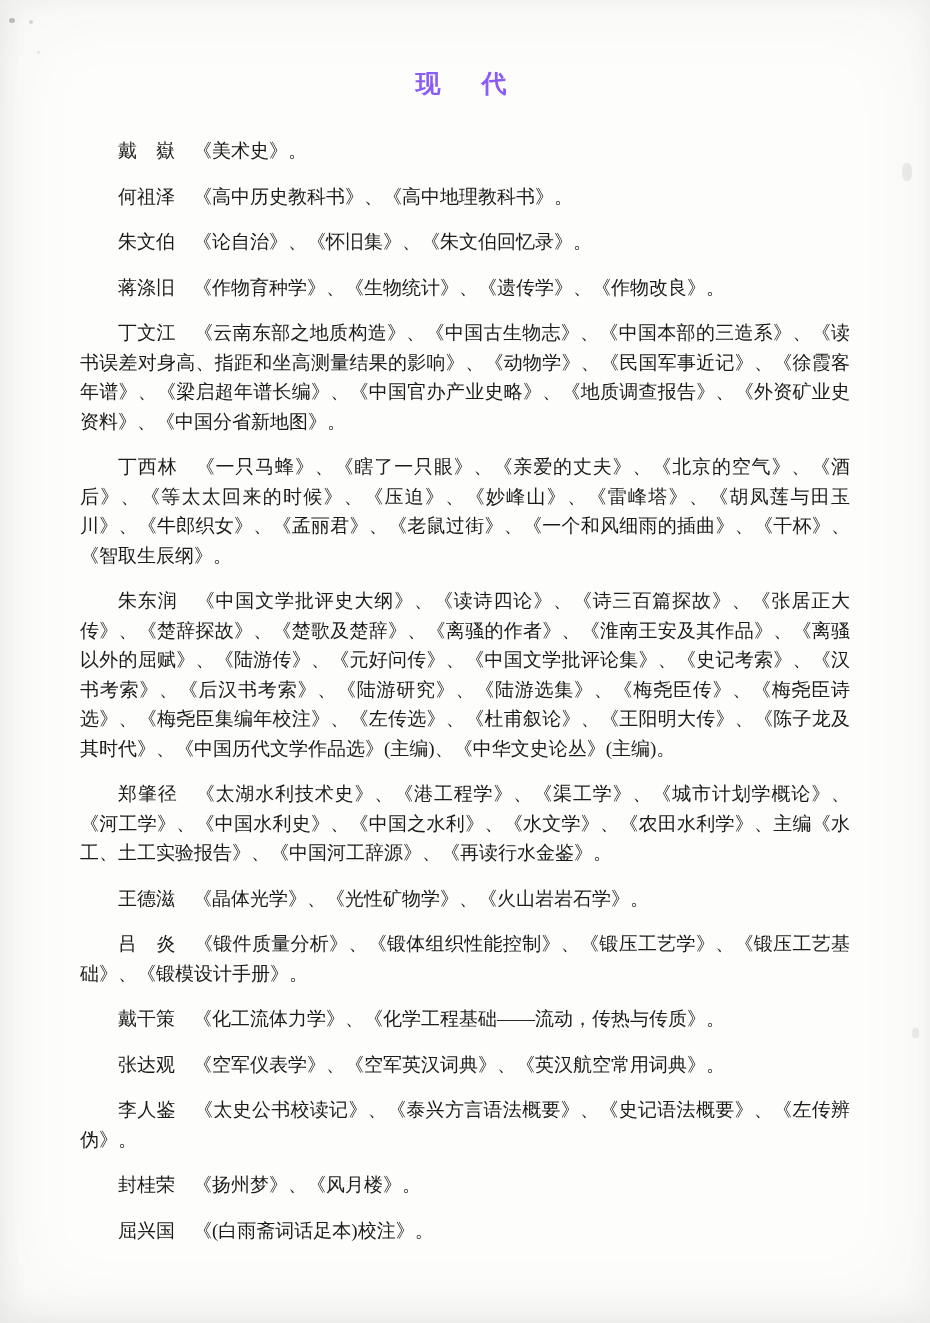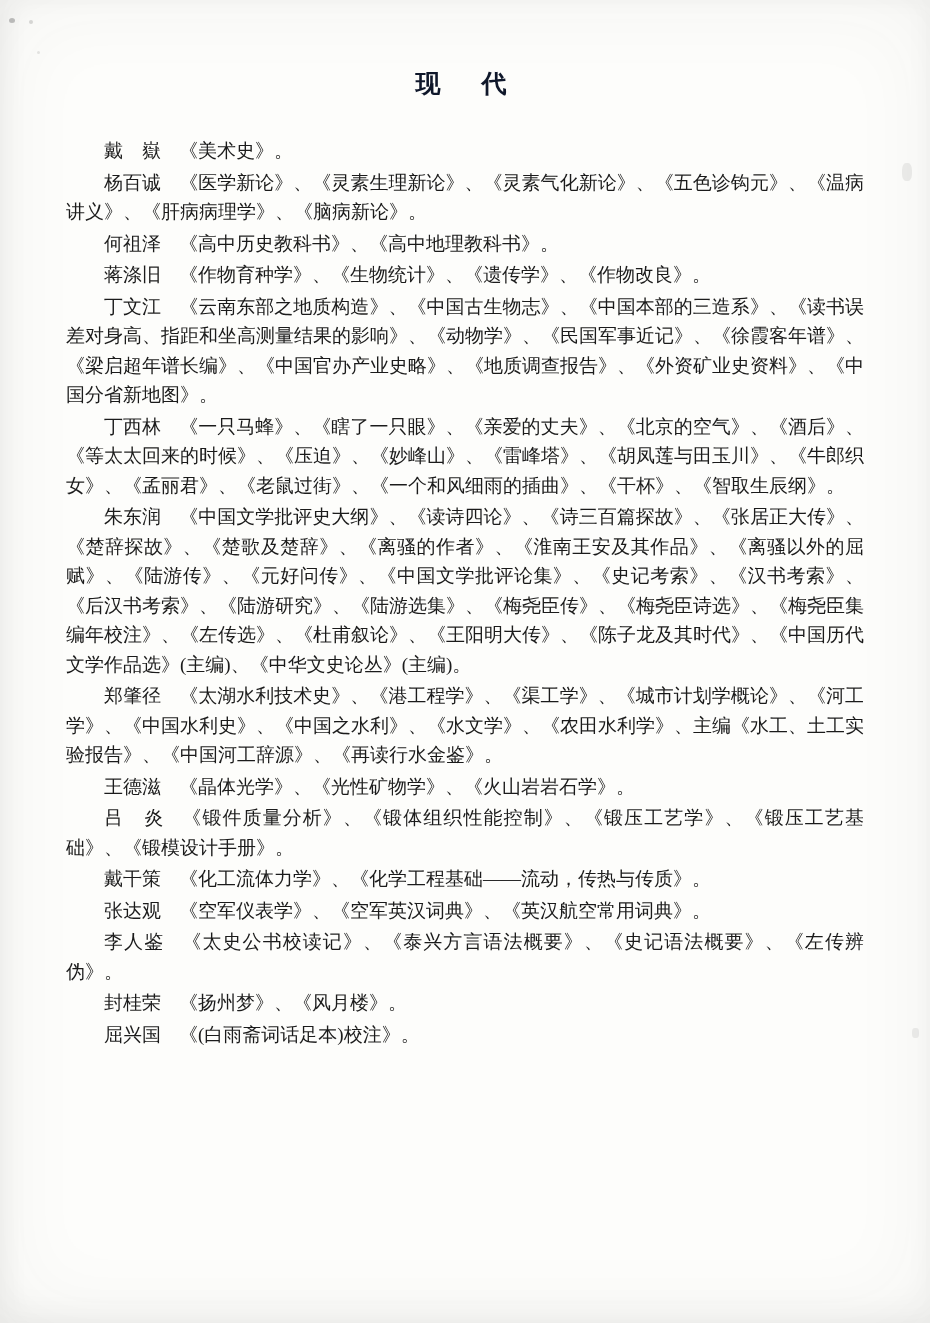--- a/index.html
+++ b/index.html
@@ -26,30 +26,30 @@
     top: 68px;
     width: 802px;
   }
   .title {
     margin: 0 0 36px 0;
     text-align: center;
     font-size: 25px;
     font-weight: bold;
     letter-spacing: 8px;
     line-height: 32px;
-    color: #0f172a;
+    color: #8b5cf6;
   }
   .entries {
     font-size: 19px;
     line-height: 29.5px;
     text-align: justify;
     text-spacing-trim: space-all; 
   }
   .entry {
-    margin: 2px;
+    margin: 16px;
     text-indent: 2em;
   }
   .entry .author {
     margin-right: 0.95em;
     white-space: pre;
   }
   
   .speck {
     position: absolute;
     background: rgba(40,40,40,0.28);
@@ -74,22 +74,22 @@
   <span class="speck s2"></span>
   <span class="speck s3"></span>
   <span class="smudge m1"></span>
   <span class="smudge m2"></span>
 
   <div class="content">
     <h1 class="title">现　代</h1>
 
     <div class="entries">
       <p class="entry"><span class="author">戴　嶽</span><span class="works">《美术史》。</span></p>
-      <p class="entry"><span class="author">杨百诚</span><span class="works">《医学新论》、《灵素生理新论》、《灵素气化新论》、《五色诊钩元》、《温病讲义》、《肝病病理学》、《脑病新论》。</span></p>
       <p class="entry"><span class="author">何祖泽</span><span class="works">《高中历史教科书》、《高中地理教科书》。</span></p>
+      <p class="entry"><span class="author">朱文伯</span><span class="works">《论自治》、《怀旧集》、《朱文伯回忆录》。</span></p>
       <p class="entry"><span class="author">蒋涤旧</span><span class="works">《作物育种学》、《生物统计》、《遗传学》、《作物改良》。</span></p>
       <p class="entry"><span class="author">丁文江</span><span class="works">《云南东部之地质构造》、《中国古生物志》、《中国本部的三造系》、《读书误差对身高、指距和坐高测量结果的影响》、《动物学》、《民国军事近记》、《徐霞客年谱》、《梁启超年谱长编》、《中国官办产业史略》、《地质调查报告》、《外资矿业史资料》、《中国分省新地图》。</span></p>
       <p class="entry"><span class="author">丁西林</span><span class="works">《一只马蜂》、《瞎了一只眼》、《亲爱的丈夫》、《北京的空气》、《酒后》、《等太太回来的时候》、《压迫》、《妙峰山》、《雷峰塔》、《胡凤莲与田玉川》、《牛郎织女》、《孟丽君》、《老鼠过街》、《一个和风细雨的插曲》、《干杯》、《智取生辰纲》。</span></p>
       <p class="entry"><span class="author">朱东润</span><span class="works">《中国文学批评史大纲》、《读诗四论》、《诗三百篇探故》、《张居正大传》、《楚辞探故》、《楚歌及楚辞》、《离骚的作者》、《淮南王安及其作品》、《离骚以外的屈赋》、《陆游传》、《元好问传》、《中国文学批评论集》、《史记考索》、《汉书考索》、《后汉书考索》、《陆游研究》、《陆游选集》、《梅尧臣传》、《梅尧臣诗选》、《梅尧臣集编年校注》、《左传选》、《杜甫叙论》、《王阳明大传》、《陈子龙及其时代》、《中国历代文学作品选》(主编)、《中华文史论丛》(主编)。</span></p>
       <p class="entry"><span class="author">郑肇径</span><span class="works">《太湖水利技术史》、《港工程学》、《渠工学》、《城市计划学概论》、《河工学》、《中国水利史》、《中国之水利》、《水文学》、《农田水利学》、主编《水工、土工实验报告》、《中国河工辞源》、《再读行水金鉴》。</span></p>
       <p class="entry"><span class="author">王德滋</span><span class="works">《晶体光学》、《光性矿物学》、《火山岩岩石学》。</span></p>
       <p class="entry"><span class="author">吕　炎</span><span class="works">《锻件质量分析》、《锻体组织性能控制》、《锻压工艺学》、《锻压工艺基础》、《锻模设计手册》。</span></p>
       <p class="entry"><span class="author">戴干策</span><span class="works">《化工流体力学》、《化学工程基础——流动，传热与传质》。</span></p>
       <p class="entry"><span class="author">张达观</span><span class="works">《空军仪表学》、《空军英汉词典》、《英汉航空常用词典》。</span></p>
       <p class="entry"><span class="author">李人鉴</span><span class="works">《太史公书校读记》、《泰兴方言语法概要》、《史记语法概要》、《左传辨伪》。</span></p>

